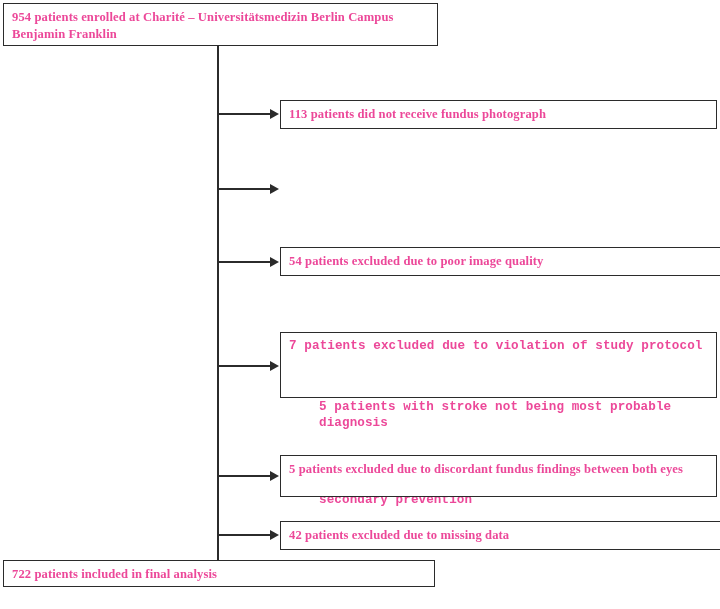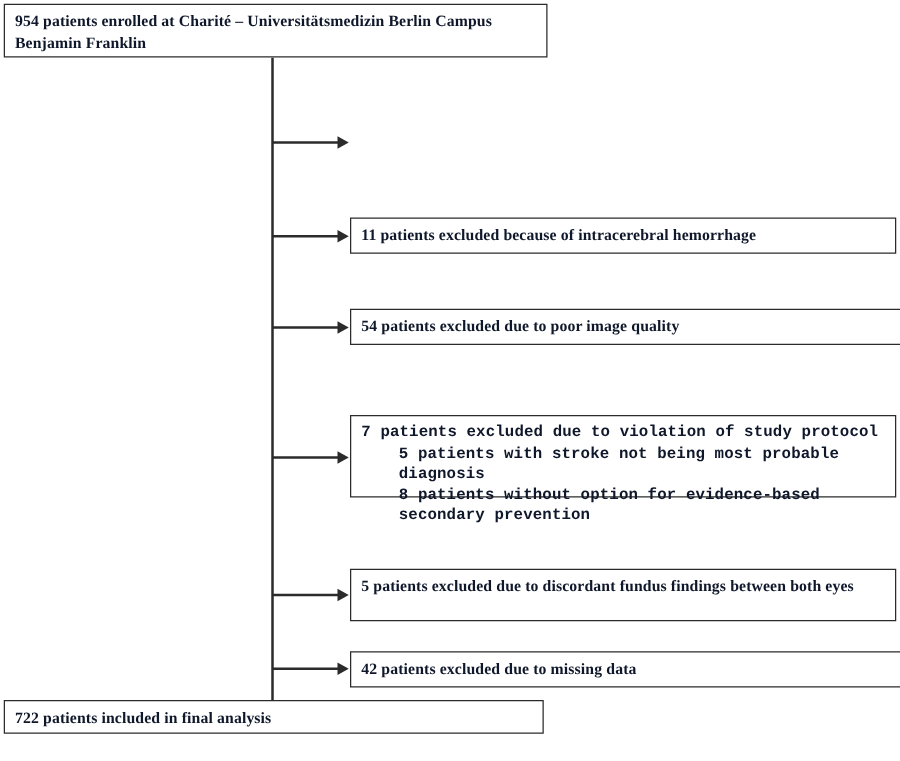--- a/index.html
+++ b/index.html
@@ -14,31 +14,32 @@
     height: 609px;
     background: #ffffff;
     font-family: "Liberation Serif", "DejaVu Serif", serif;
     overflow: hidden;
   }
   .box {
     position: absolute;
     box-sizing: border-box;
     border: 1.5px solid #2b2b2b;
     background: #ffffff;
-    color: #0f172a;
+    color: #ec4899;
     font-weight: bold;
     font-size: 12.6px;
     line-height: 1.32;
     padding: 5px 7px 4px 8px;
     letter-spacing: 0.1px;
     z-index: 3;
   }
   .box .sub {
     display: block;
     padding-left: 30px;
+    margin-top: 44px;
   }
   #trunk {
     position: absolute;
     left: 217px;
     top: 46px;
     width: 1.6px;
     height: 534px;
     background: #2b2b2b;
     z-index: 1;
   }
@@ -91,24 +92,24 @@
   <div class="arrowhead" style="left:270px; top:361px;"></div>
 
   <div class="connector" style="left:218px; top:475px; width:53px;"></div>
   <div class="arrowhead" style="left:270px; top:471px;"></div>
 
   <div class="connector" style="left:218px; top:534px; width:53px;"></div>
   <div class="arrowhead" style="left:270px; top:530px;"></div>
 
   <div class="arrowhead-down" style="left:213px; top:571px;"></div>
 
+  <div class="box" style="left:280px; top:100px; width:437px; height:29px;">
+    <span>113 patients did not receive fundus photograph</span>
+  </div>
 
-  <div class="box" style="left:280px; top:174px; width:437px; height:29px;">
-    <span>11 patients excluded because of intracerebral hemorrhage</span>
-  </div>
 
   <div class="box" style="left:280px; top:247px; width:490px; height:29px;">
     <span>54 patients excluded due to poor image quality</span>
   </div>
 
   <div class="box" style="left:280px; top:332px; width:437px; height:66px;font-family:Liberation Mono, monospace;">
     <span>7 patients excluded due to violation of study protocol</span>
     <span class="sub">5 patients with stroke not being most probable diagnosis</span>
     <span class="sub">8 patients without option for evidence-based secondary prevention</span>
   </div>

